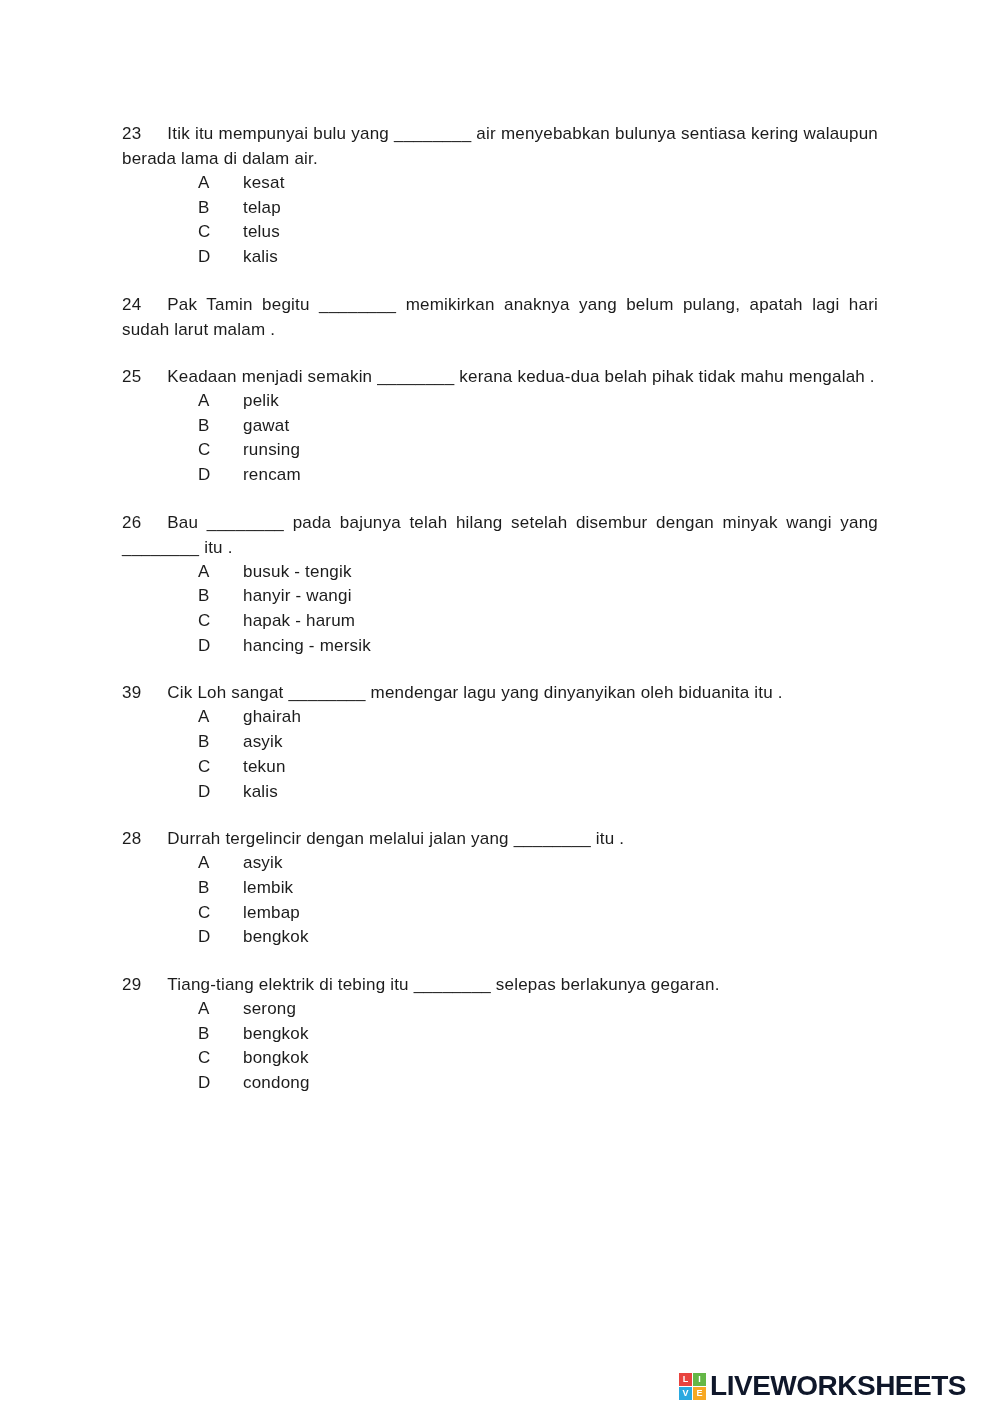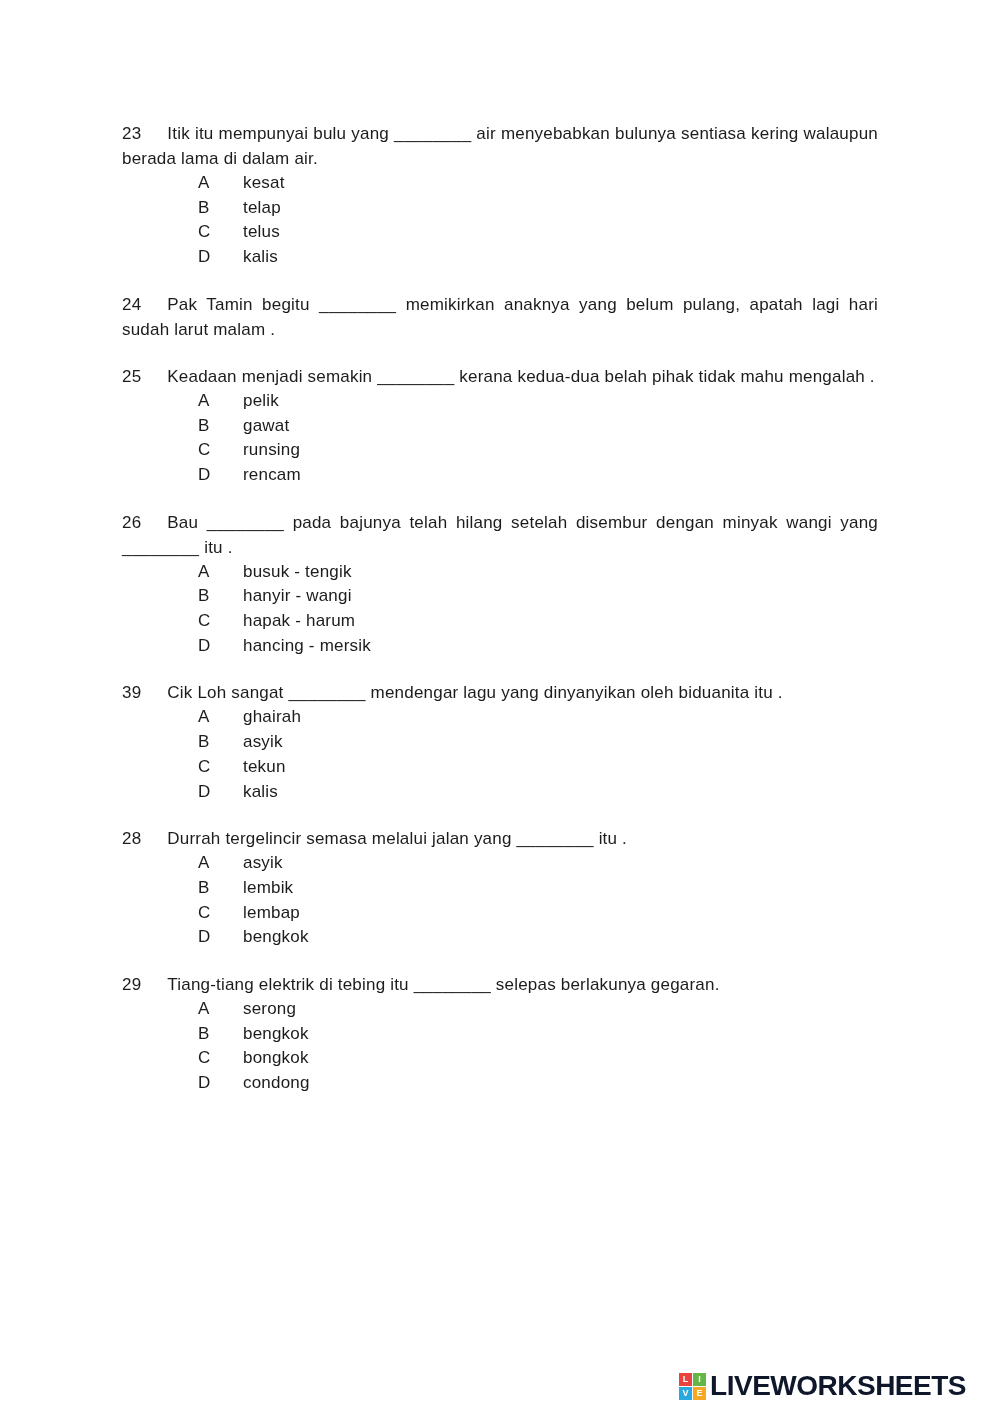--- a/index.html
+++ b/index.html
@@ -124,21 +124,21 @@
     <p class="stem"><span class="qnum">39</span><span class="qgap"></span><span>Cik Loh sangat ________ mendengar lagu yang dinyanyikan oleh biduanita itu .</span></p>
     <div class="options">
       <div class="option"><span class="letter">A</span><span>ghairah</span></div>
       <div class="option"><span class="letter">B</span><span>asyik</span></div>
       <div class="option"><span class="letter">C</span><span>tekun</span></div>
       <div class="option"><span class="letter">D</span><span>kalis</span></div>
     </div>
   </div>
 
   <div class="question">
-    <p class="stem"><span class="qnum">28</span><span class="qgap"></span><span>Durrah tergelincir semasa melalui jalan yang ________ itu .</span></p>
+    <p class="stem"><span class="qnum">28</span><span class="qgap"></span><span>Durrah tergelincir dengan melalui jalan yang ________ itu .</span></p>
     <div class="options">
       <div class="option"><span class="letter">A</span><span>asyik</span></div>
       <div class="option"><span class="letter">B</span><span>lembik</span></div>
       <div class="option"><span class="letter">C</span><span>lembap</span></div>
       <div class="option"><span class="letter">D</span><span>bengkok</span></div>
     </div>
   </div>
 
   <div class="question">
     <p class="stem"><span class="qnum">29</span><span class="qgap"></span><span>Tiang-tiang elektrik di tebing itu ________ selepas berlakunya gegaran.</span></p>

